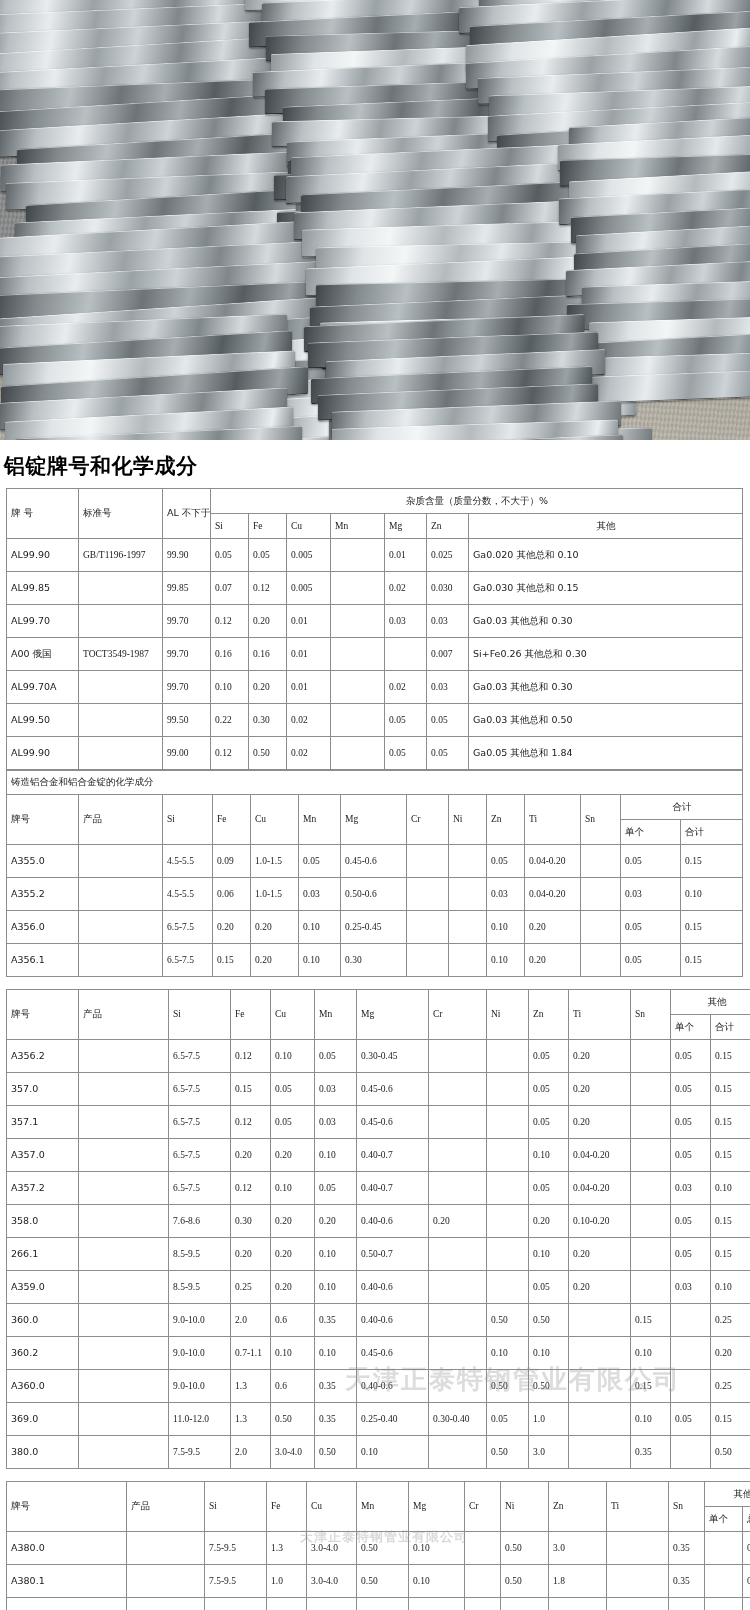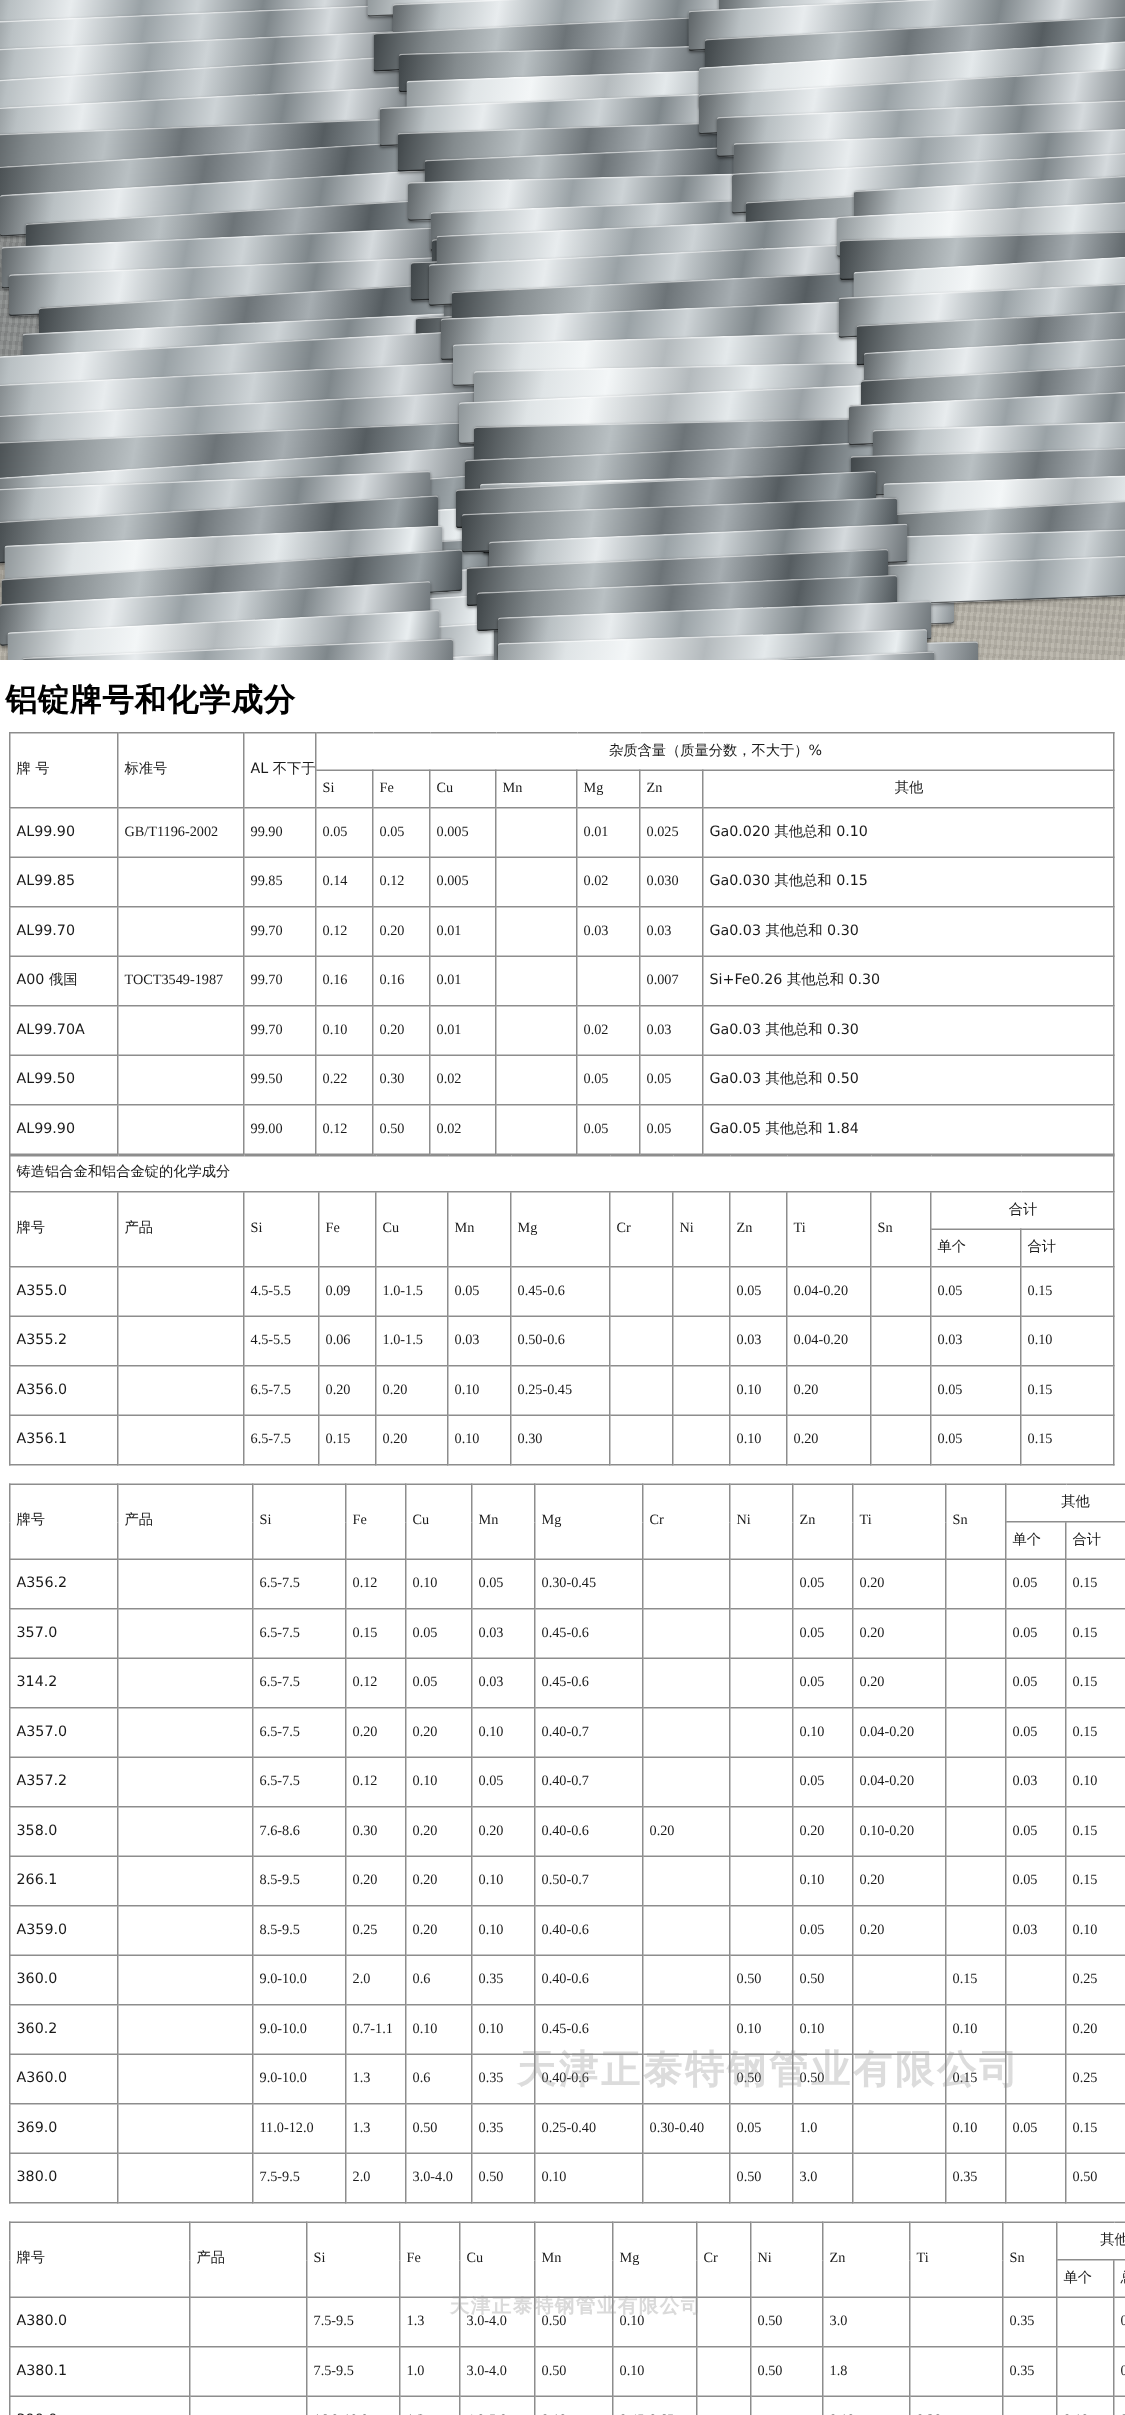--- a/index.html
+++ b/index.html
@@ -250,35 +250,35 @@
         <td>Cu</td>
         <td>Mn</td>
         <td>Mg</td>
         <td>Zn</td>
         <td class="ctr cn">其他</td>
       </tr>
     </tbody>
     <tbody id="t1body">
           <tr class="data tall">
             <td class="cn">AL99.90</td>
-            <td>GB/T1196-2002</td>
+            <td>GB/T1196-1997</td>
             <td>99.90</td>
             <td>0.05</td>
             <td>0.05</td>
             <td>0.005</td>
             <td></td>
             <td>0.01</td>
             <td>0.025</td>
             <td class="cn">Ga0.020 其他总和 0.10</td>
           </tr>
           <tr class="data tall">
             <td class="cn">AL99.85</td>
             <td></td>
             <td>99.85</td>
-            <td>0.14</td>
+            <td>0.07</td>
             <td>0.12</td>
             <td>0.005</td>
             <td></td>
             <td>0.02</td>
             <td>0.030</td>
             <td class="cn">Ga0.030 其他总和 0.15</td>
           </tr>
           <tr class="data tall">
             <td class="cn">AL99.70</td>
             <td></td>
@@ -522,21 +522,21 @@
             <td>0.45-0.6</td>
             <td></td>
             <td></td>
             <td>0.05</td>
             <td>0.20</td>
             <td></td>
             <td>0.05</td>
             <td>0.15</td>
           </tr>
           <tr class="data tall">
-            <td class="cn">314.2</td>
+            <td class="cn">357.1</td>
             <td class="cn"></td>
             <td>6.5-7.5</td>
             <td>0.12</td>
             <td>0.05</td>
             <td>0.03</td>
             <td>0.45-0.6</td>
             <td></td>
             <td></td>
             <td>0.05</td>
             <td>0.20</td>

